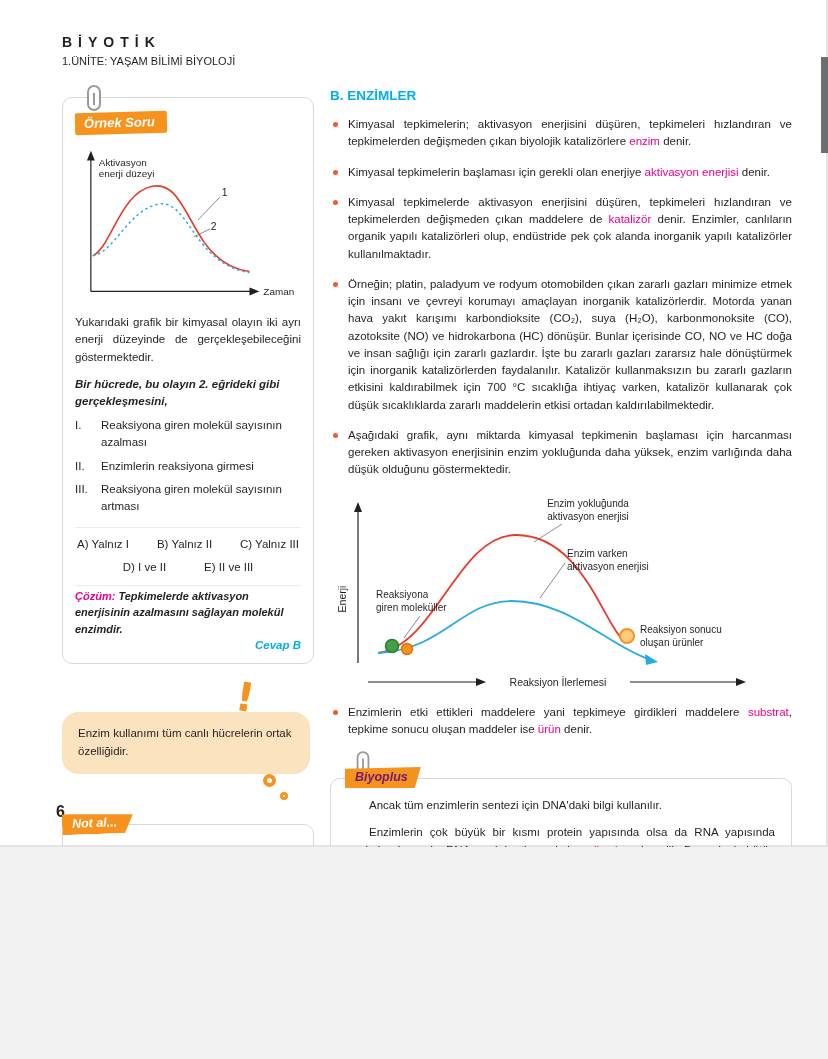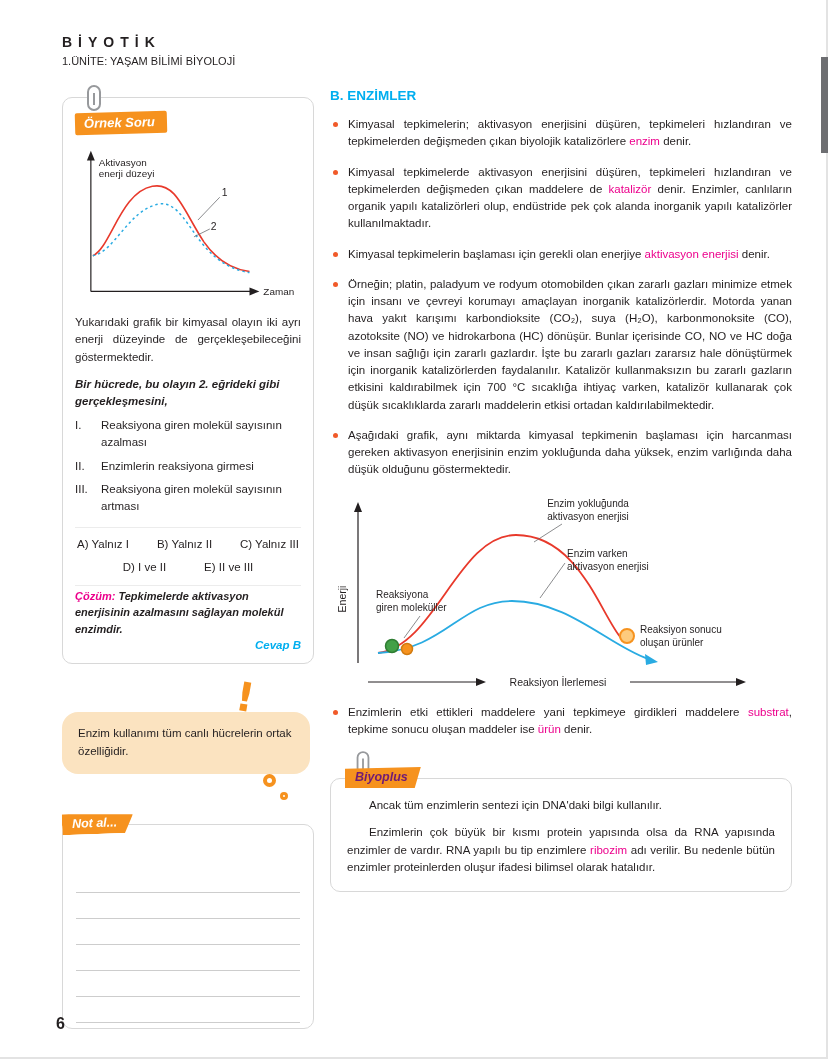--- a/index.html
+++ b/index.html
@@ -1,17 +1,17 @@
 <!DOCTYPE html>
 <html><head>
 <meta charset="utf-8">
 <style>
   * { box-sizing: border-box; }
   body { margin:0; background:#f2f2f2; }
-  .page { position:relative; width:828px; height:1059px; background:#ffffff;
+  .page { position:relative; width:828px; height:847px; background:#ffffff;
           font-family:"Liberation Sans", sans-serif; color:#231f20; overflow:hidden;
           box-shadow: inset -2px -2px 0 #e3e3e3; }
   .edge-tab { position:absolute; right:0; top:57px; width:7px; height:96px; background:#6d6e71; }
 
   .hdr { position:absolute; left:62px; top:34px; }
   .brand { font-size:14px; font-weight:bold; letter-spacing:6px; }
   .unit { font-size:11px; margin-top:5px; }
 
   .col-left { position:absolute; left:62px; top:97px; width:252px; }
   .col-right { position:absolute; left:330px; top:88px; width:462px; }
@@ -172,28 +172,28 @@
     <div class="brow">
       <span class="bdot"></span>
       <p class="btext">
         <span>Kimyasal tepkimelerin; aktivasyon enerjisini düşüren, tepkimeleri hızlandıran ve tepkimelerden değişmeden çıkan biyolojik katalizörlere </span><span class="hl">enzim</span><span> denir.</span>
       </p>
     </div>
 
     <div class="brow">
       <span class="bdot"></span>
       <p class="btext">
+        <span>Kimyasal tepkimelerin başlaması için gerekli olan enerjiye </span><span class="hl">aktivasyon enerjisi</span><span> denir.</span>
+      </p>
+    </div>
+
+    <div class="brow">
+      <span class="bdot"></span>
+      <p class="btext">
         <span>Kimyasal tepkimelerde aktivasyon enerjisini düşüren, tepkimeleri hızlandıran ve tepkimelerden değişmeden çıkan maddelere de </span><span class="hl">katalizör</span><span> denir. Enzimler, canlıların organik yapılı katalizörleri olup, endüstride pek çok alanda inorganik yapılı katalizörler kullanılmaktadır.</span>
-      </p>
-    </div>
-
-    <div class="brow">
-      <span class="bdot"></span>
-      <p class="btext">
-        <span>Kimyasal tepkimelerin başlaması için gerekli olan enerjiye </span><span class="hl">aktivasyon enerjisi</span><span> denir.</span>
       </p>
     </div>
 
     <div class="brow">
       <span class="bdot"></span>
       <p class="btext">Örneğin; platin, paladyum ve rodyum otomobilden çıkan zararlı gazları minimize etmek için insanı ve çevreyi korumayı amaçlayan inorganik katalizörlerdir. Motorda yanan hava yakıt karışımı karbondioksite (CO₂), suya (H₂O), karbonmonoksite (CO), azotoksite (NO) ve hidrokarbona (HC) dönüşür. Bunlar içerisinde CO, NO ve HC doğa ve insan sağlığı için zararlı gazlardır. İşte bu zararlı gazları zararsız hale dönüştürmek için inorganik katalizörlerden faydalanılır. Katalizör kullanmaksızın bu zararlı gazların etkisini kaldırabilmek için 700 °C sıcaklığa ihtiyaç varken, katalizör kullanarak çok düşük sıcaklıklarda zararlı maddelerin etkisi ortadan kaldırılabilmektedir.</p>
     </div>
 
     <div class="brow">
       <span class="bdot"></span>

